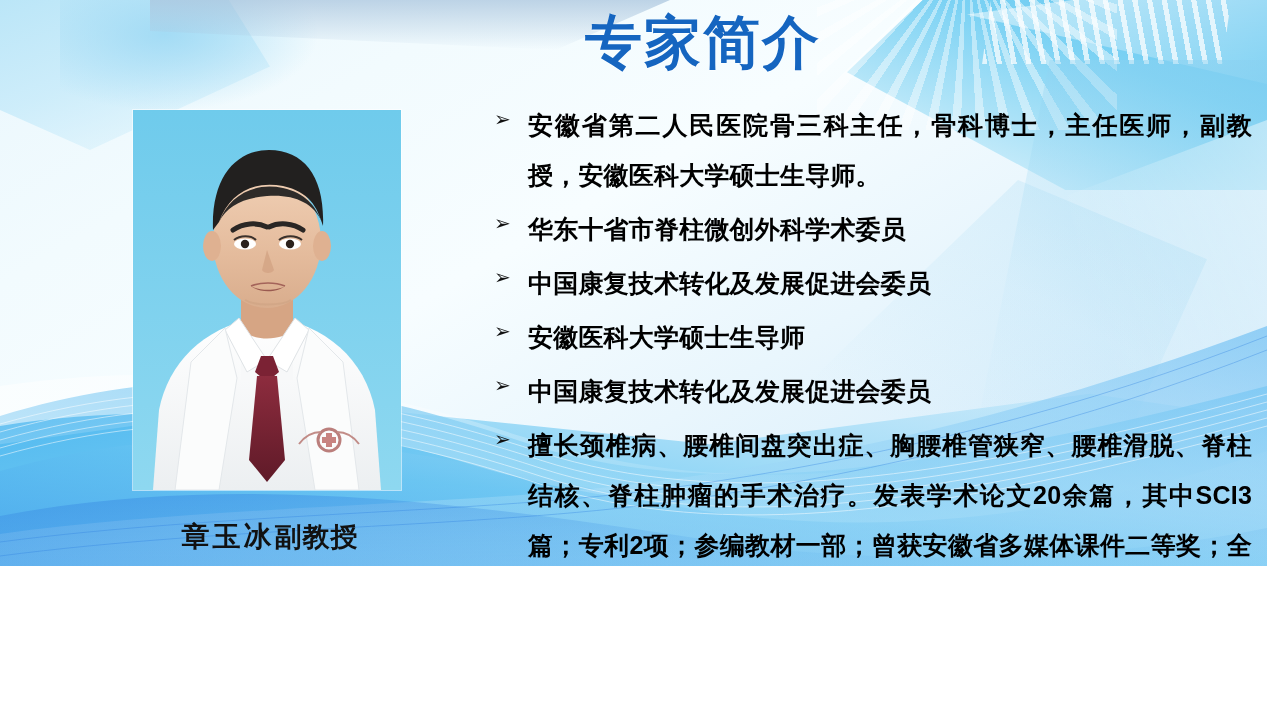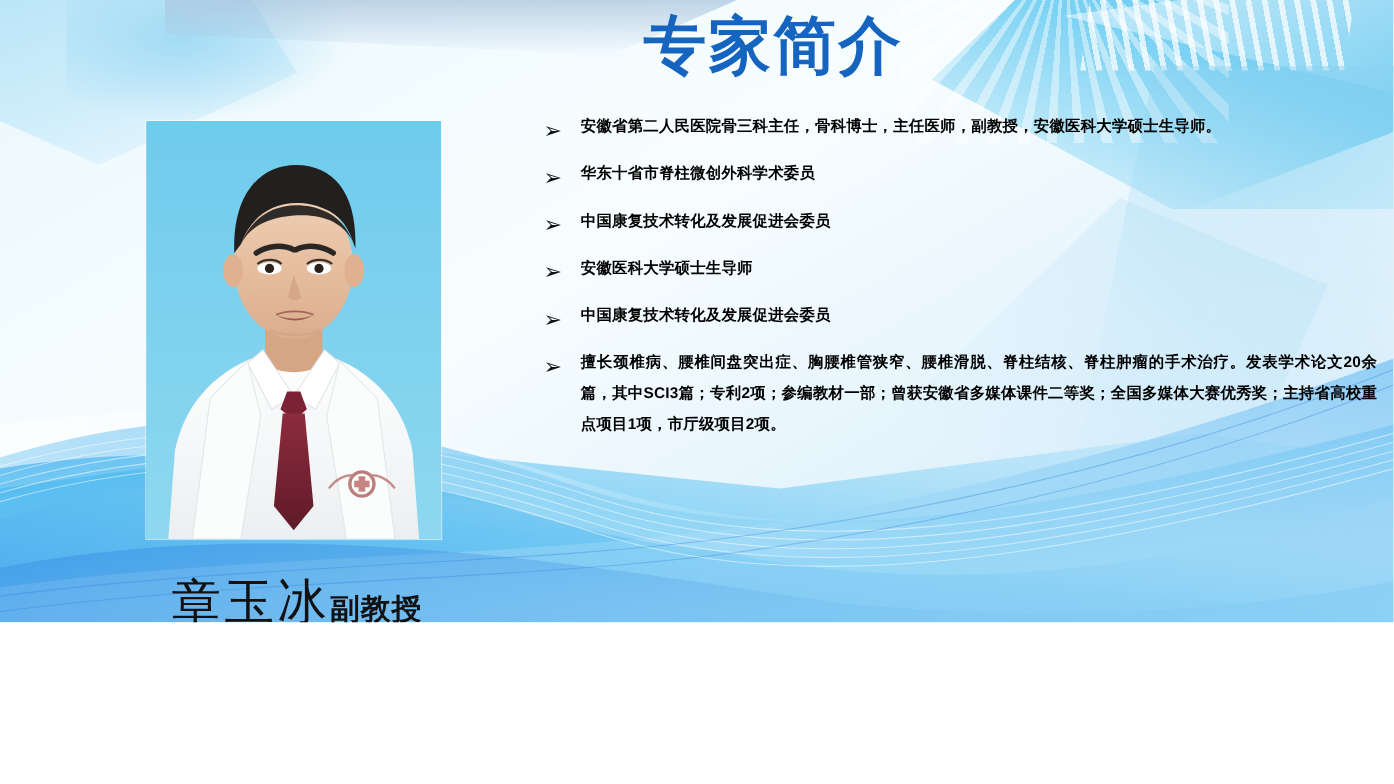--- a/index.html
+++ b/index.html
@@ -127,39 +127,39 @@
     width: 34px;
     font-size: 20px;
     line-height: 39px;
     color: #111;
     font-weight: normal;
     text-align: left;
     padding-left: 2px;
   }
   .bullet-text {
     flex: 1 1 auto;
-    font-size: 14px;
+    font-size: 25px;
     font-weight: bold;
     color: #000;
     line-height: 2.0;
     letter-spacing: .2px;
     text-align: justify;
     text-justify: inter-character;
   }
 
   .name-block {
     position: absolute;
     left: 110px; top: 518px;
     width: 320px;
     text-align: center;
     white-space: nowrap;
   }
   .name-main {
-    font-size: 45px;
-    font-weight: normal;
+    font-size: 28px;
+    font-weight: bold;
     color: #111;
     letter-spacing: 3px;
   }
   .name-title {
     font-size: 27px;
     font-weight: bold;
     color: #111;
     margin-left: 0;
     letter-spacing: 1px;
   }

